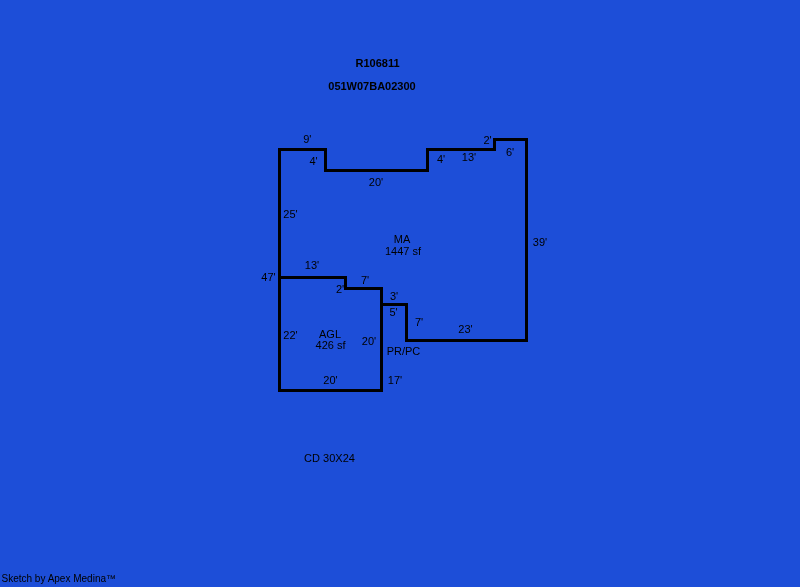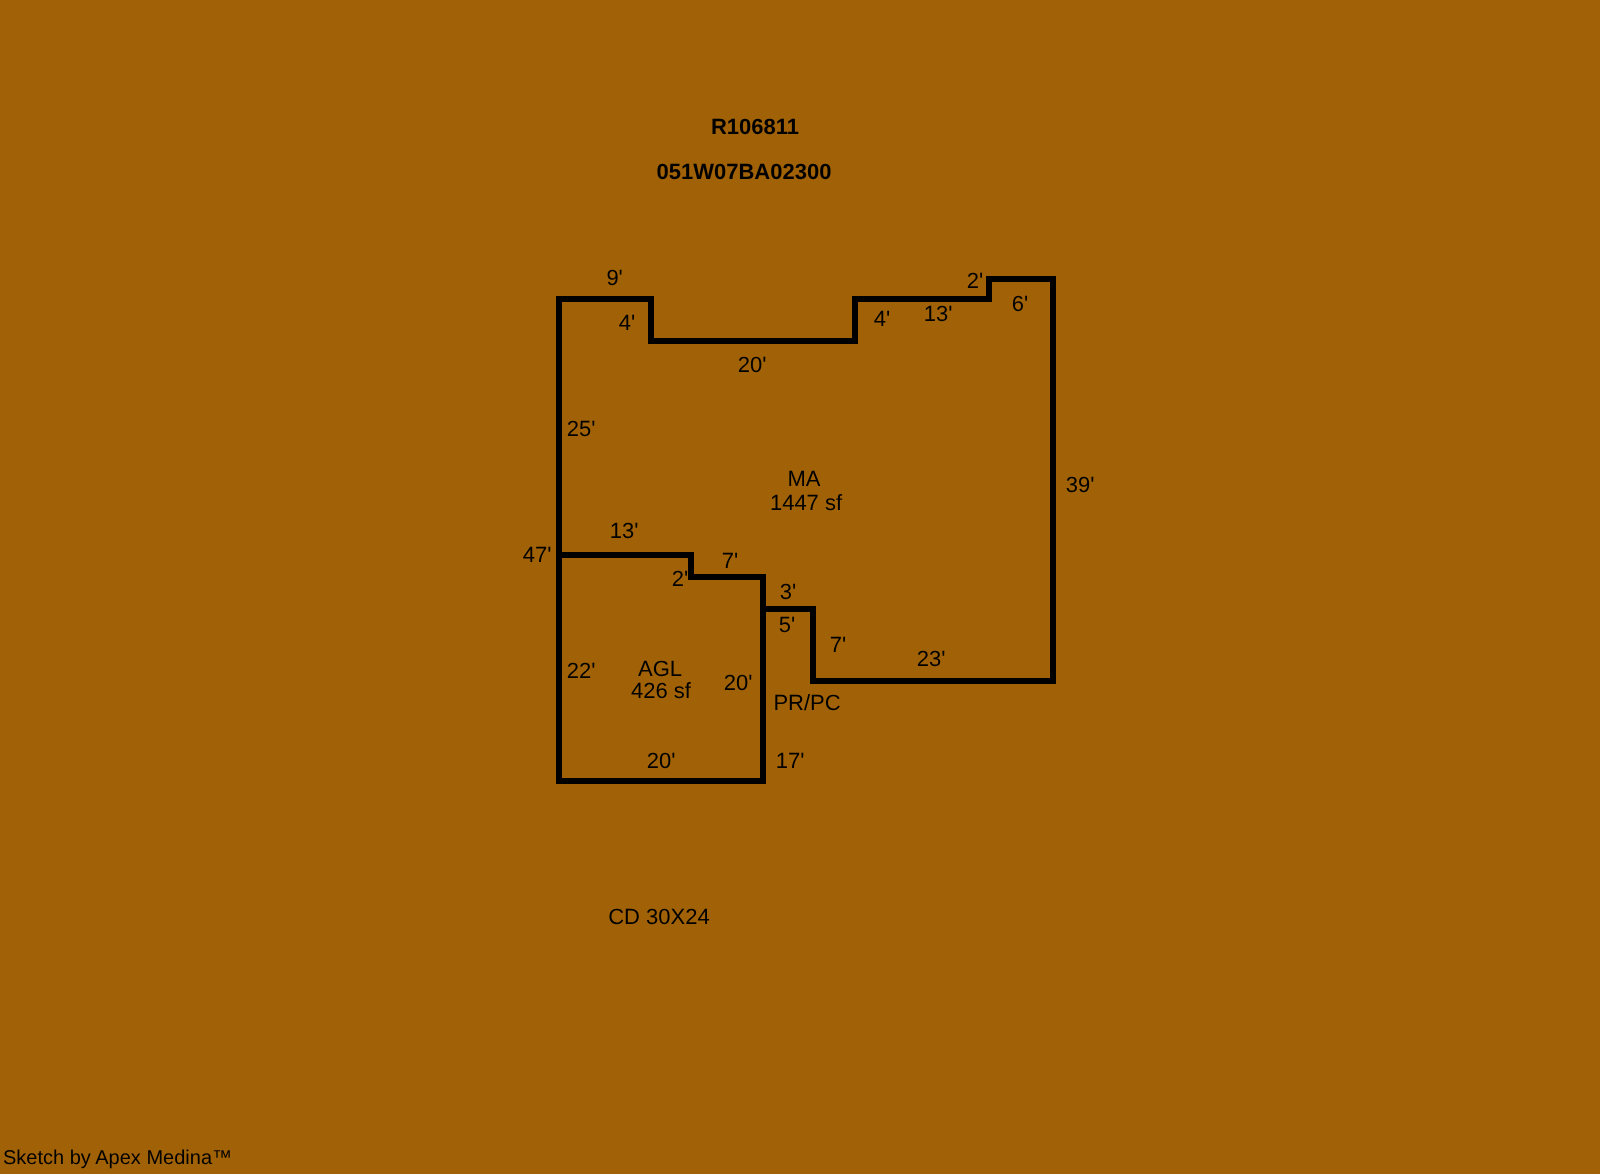--- a/index.html
+++ b/index.html
@@ -1,16 +1,16 @@
 <!DOCTYPE html>
 <html><head>
 <meta charset="utf-8">
 <style>
   html,body{margin:0;padding:0;background:#ffffff;}
-  #page{position:relative;width:800px;height:587px;background:#a16207;overflow:hidden;
+  #page{position:relative;width:800px;height:587px;background:#1d4ed8;overflow:hidden;
         font-family:"Liberation Sans", sans-serif;}
   svg text{font-family:"Liberation Sans", sans-serif;fill:#000000;}
 </style>
 </head>
 <body>
 <div id="page">
 <svg width="800" height="587" viewBox="0 0 800 587">
 
   <path d="M279.5,390.5 V149.5 H325.5 V170.5 H427.5 V149.5 H494.5 V139.5 H526.5 V340.5 H406.5 V304.5 H381.5 V390.5 Z" fill="none" stroke="#000" stroke-width="3" shape-rendering="crispEdges"></path>
 

